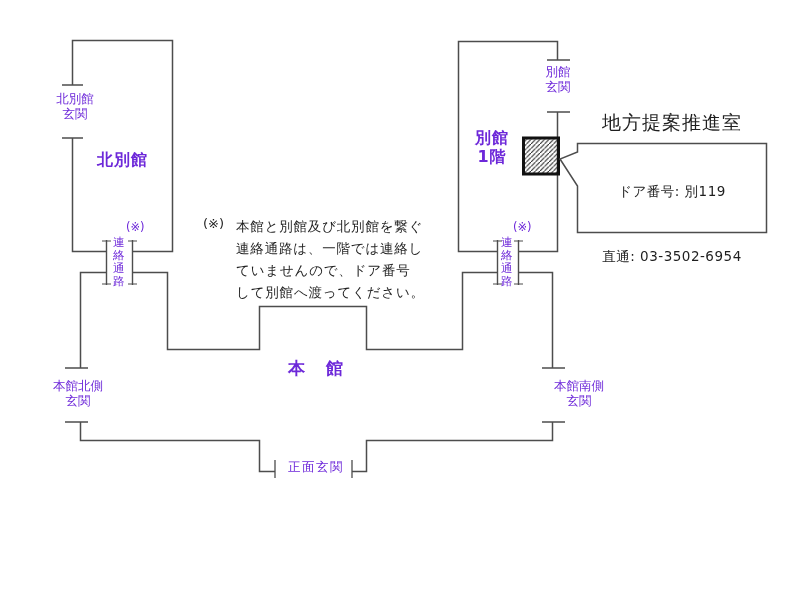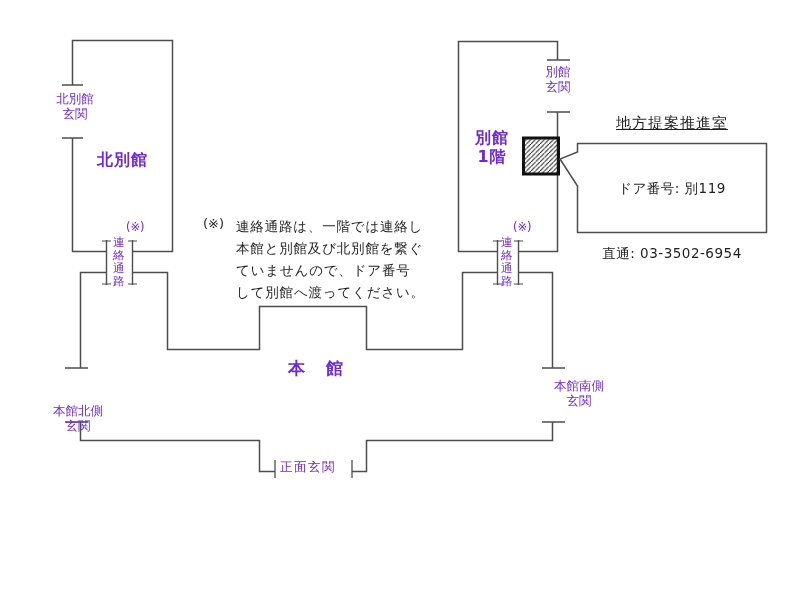--- a/index.html
+++ b/index.html
@@ -13,21 +13,21 @@
   .bldg-name{font-size:16px;font-weight:600;letter-spacing:1px;line-height:19px;}
   .honkan-name{font-size:17px;font-weight:600;letter-spacing:2px;}
   .mark{font-size:11.5px;}
   .vtext{width:13px;font-size:11.5px;line-height:13px;word-break:break-all;
          white-space:normal;}
   .note{position:absolute;left:203px;top:215px;display:flex;gap:12px;}
   .note .note-mark{font-size:13px;padding-top:1px;}
   .note .note-line{font-size:13.5px;line-height:22px;letter-spacing:0.8px;}
   .callout-content{position:absolute;left:578px;top:144px;width:188px;height:88px;
        display:flex;flex-direction:column;align-items:center;justify-content:center;gap:7px;}
-  .callout-title{font-size:15px;letter-spacing:1px;text-decoration:underline;}
+  .callout-title{font-size:19px;letter-spacing:1px;}
   .callout-row{font-size:13.5px;letter-spacing:0.5px;margin-top:40px;}
 </style>
 </head>
 <body>
 
 <div class="stage">
 
   <svg width="800" height="600" viewBox="0 0 800 600">
     <defs>
       <pattern id="hatchp" patternUnits="userSpaceOnUse" width="4.5" height="4.5">
@@ -64,49 +64,49 @@
     <div>玄関</div>
   </div>
   <div class="lbl bldg-name center" style="left:72px;top:150px;width:101px;">北別館</div>
 
   <div class="lbl mark" style="left:126px;top:220px;">(※)</div>
   <div class="lbl vtext" style="left:113px;top:236px;">連絡通路</div>
 
   <div class="note">
     <div class="note-mark">(※)</div>
     <div>
+      <div class="note-line">本館と別館及び北別館を繋ぐ</div>
       <div class="note-line">連絡通路は、一階では連絡し</div>
-      <div class="note-line">本館と別館及び北別館を繋ぐ</div>
       <div class="note-line">ていませんので、ドア番号</div>
       <div class="note-line">して別館へ渡ってください。</div>
     </div>
   </div>
 
   <div class="lbl entrance center" style="left:539px;top:64px;width:38px;">
     <div>別館</div>
     <div>玄関</div>
   </div>
   <div class="lbl bldg-name center" style="left:464px;top:128px;width:56px;">
     <div>別館</div>
     <div>1階</div>
   </div>
 
   <div class="lbl mark" style="left:513px;top:220px;">(※)</div>
   <div class="lbl vtext" style="left:501px;top:236px;">連絡通路</div>
 
   <div class="lbl honkan-name" style="left:288px;top:357px;text-align:right;">本　館</div>
-  <div class="lbl entrance center" style="left:42px;top:378px;width:72px;margin-top:25px;">
+  <div class="lbl entrance center" style="left:42px;top:378px;width:72px;">
     <div>本館北側</div>
     <div>玄関</div>
   </div>
   <div class="lbl entrance center" style="left:543px;top:378px;width:72px;">
     <div>本館南側</div>
     <div>玄関</div>
   </div>
-  <div class="lbl entrance center" style="left:278px;top:459px;width:60px;letter-spacing:1.5px;">正面玄関</div>
+  <div class="lbl entrance center" style="left:286px;top:459px;width:60px;letter-spacing:1.5px;">正面玄関</div>
 
   <div class="callout-content">
     <div class="callout-title">地方提案推進室</div>
     <div class="callout-row">ドア番号: 別119</div>
     <div class="callout-row">直通: 03-3502-6954</div>
   </div>
 
 </div>
 
 </body></html>

